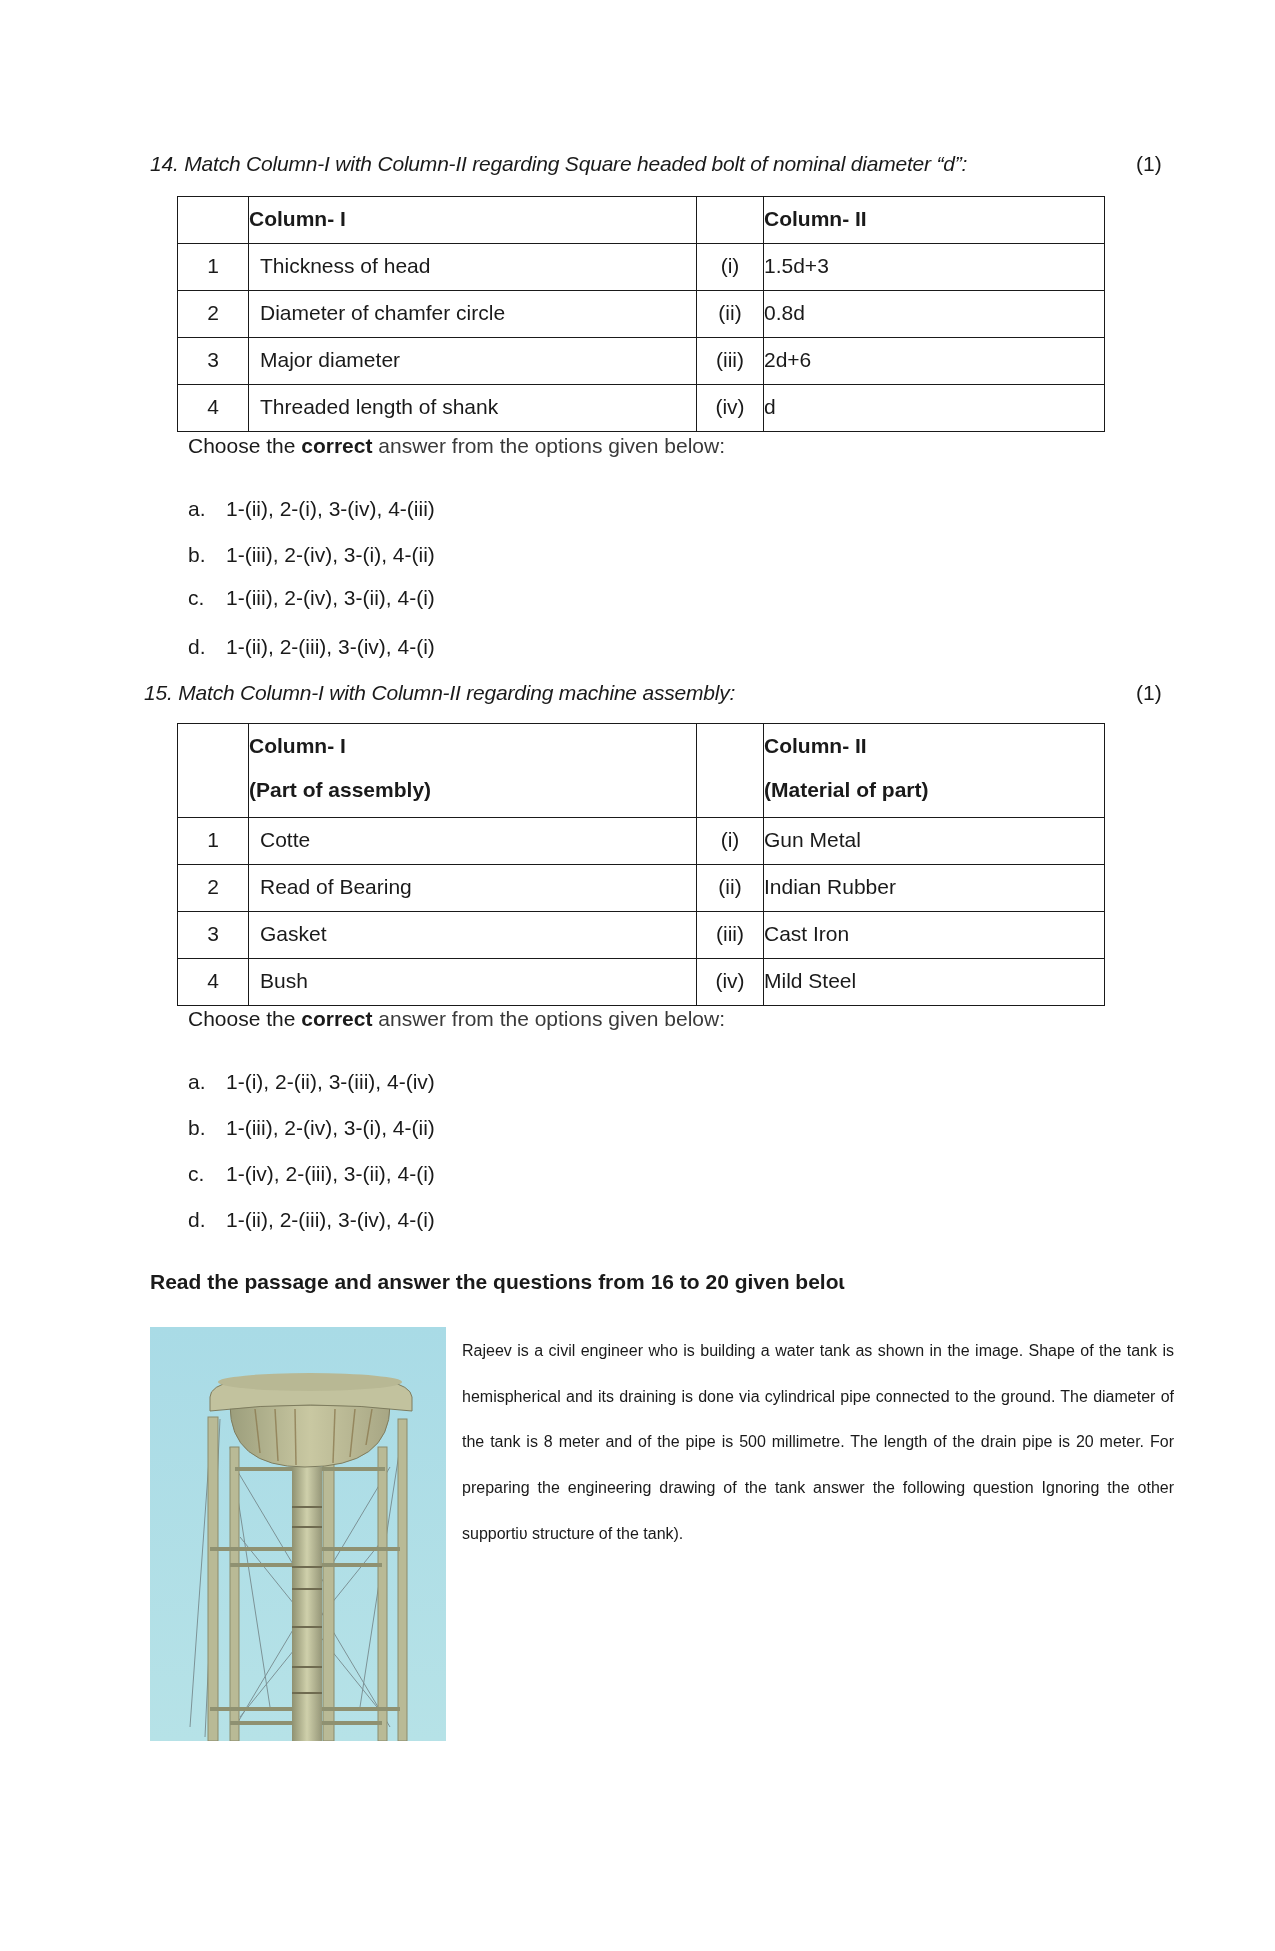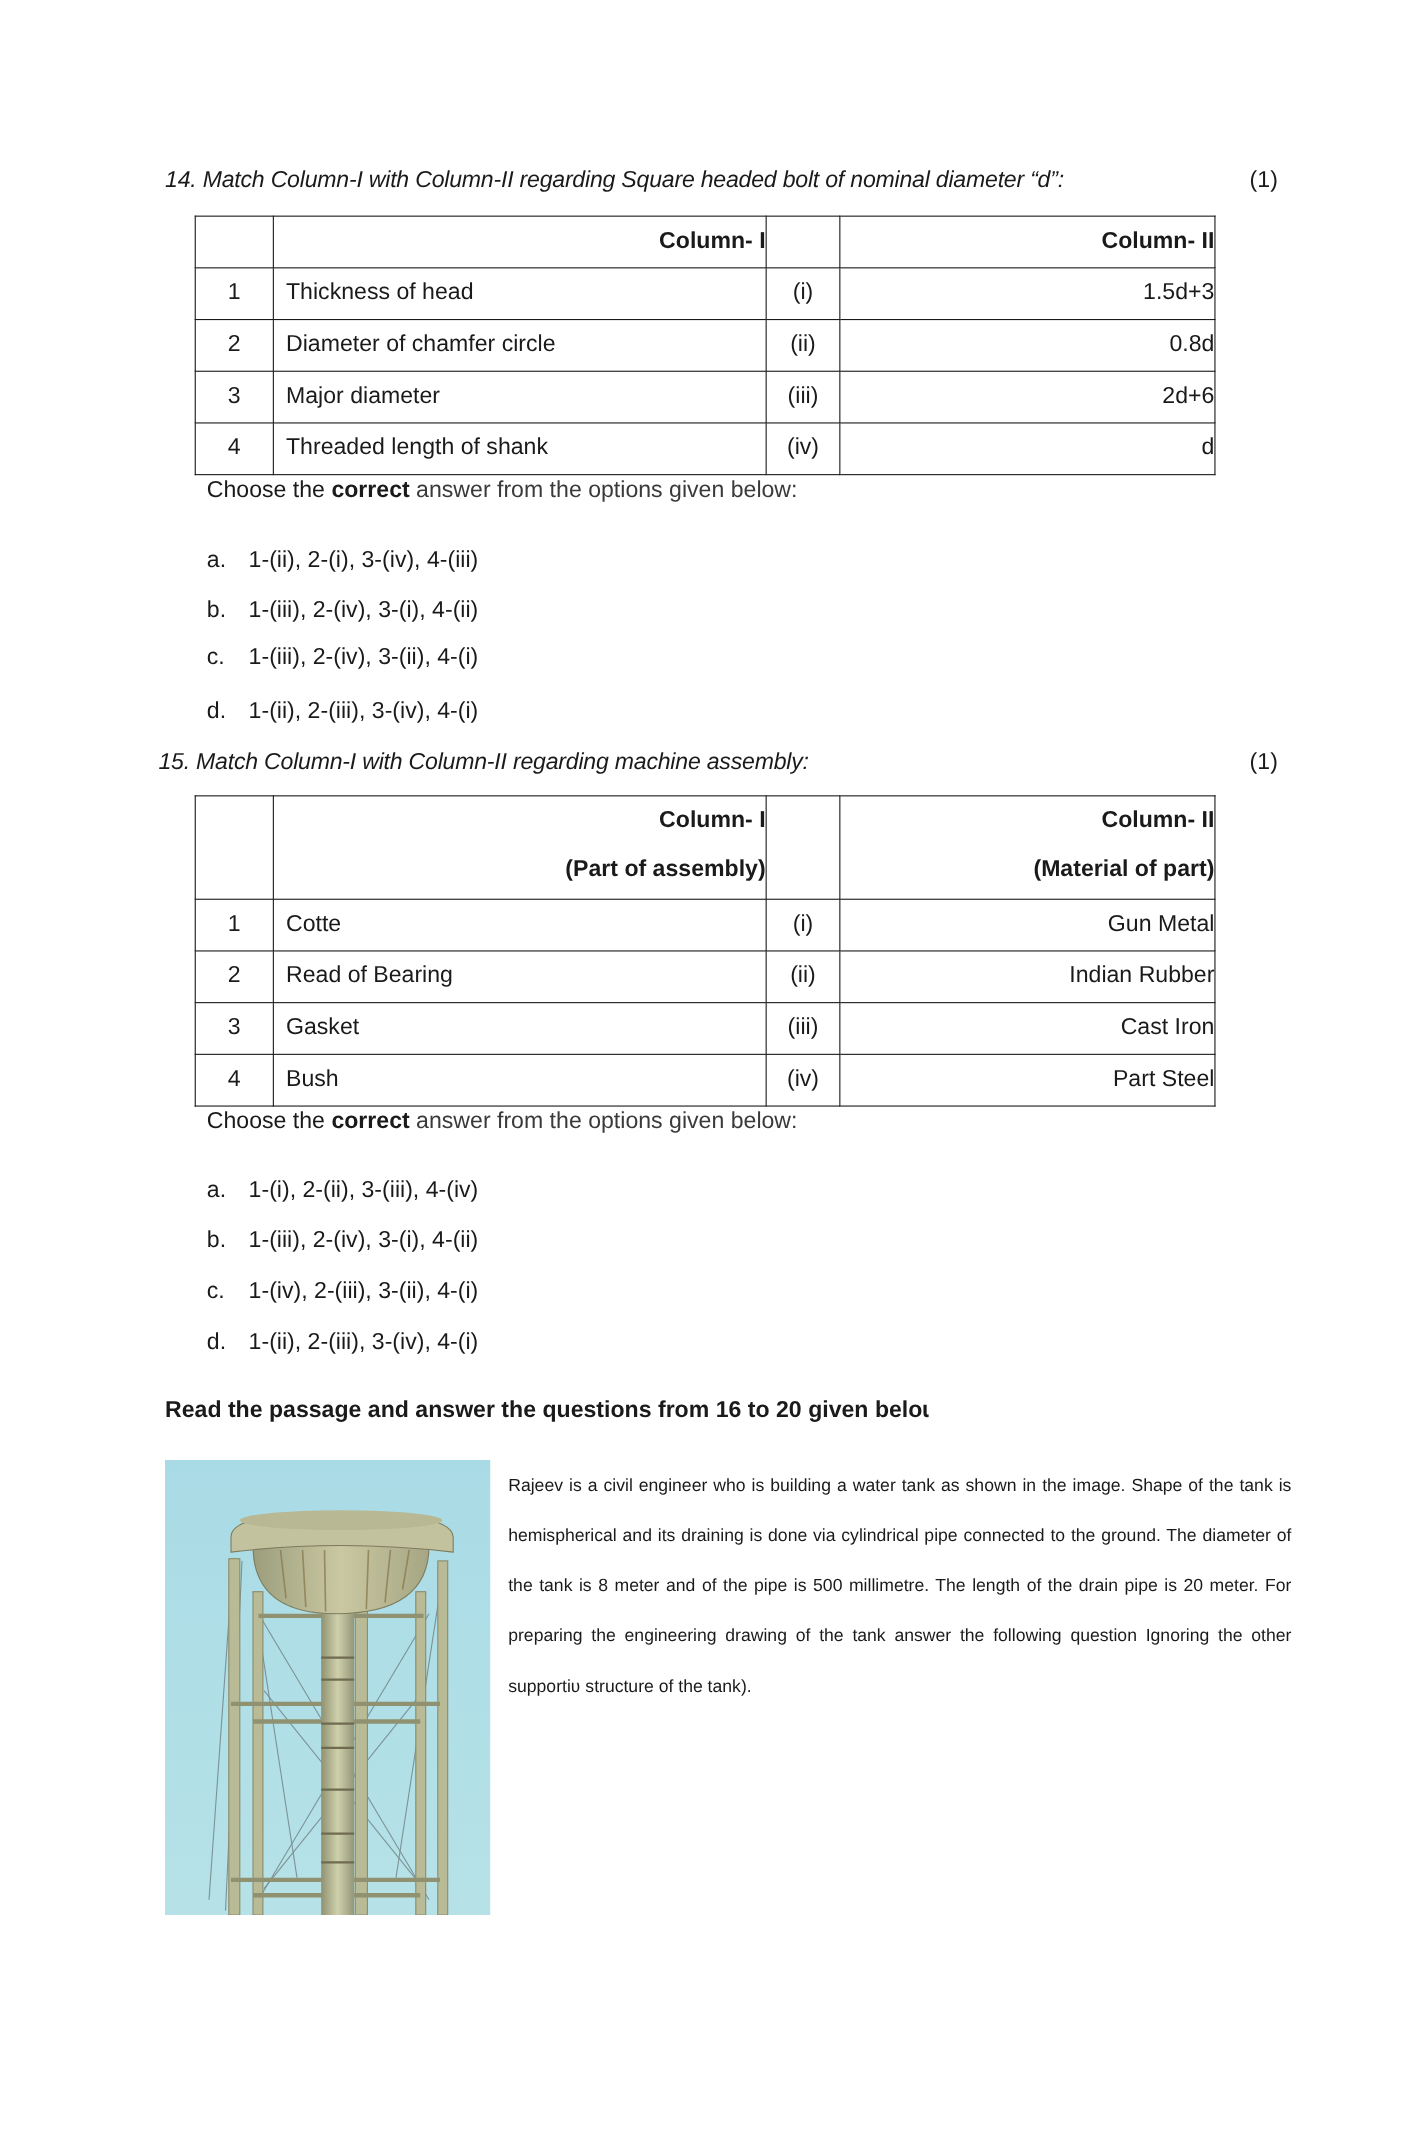--- a/index.html
+++ b/index.html
@@ -12,21 +12,21 @@
     .marks { font-size: 21px; }
     table.mt {
       position: absolute; border-collapse: collapse; font-size: 21px;
     }
     table.mt td {
       border: 1.5px solid #1a1a1a; padding: 0; vertical-align: top;
     }
     table.mt td.num { text-align: center; width: 70px; }
     table.mt td.c1 { width: 436px; padding-left: 11px; }
     table.mt td.rom { text-align: center; width: 66px; }
-    table.mt td.c2 { text-align: right; width: 340px; }
+    table.mt td.c2 { text-align: left; width: 340px; }
     table.mt td .cell { padding-top: 10px; height: 36px; box-sizing: border-box; }
     table.mt td.head { font-weight: bold; }
     .choose { font-size: 21px; white-space: nowrap; }
     .choose b { font-weight: bold; }
     .choose .gray { color: #3a3a3a; }
     .opt { font-size: 21px; white-space: nowrap; }
     .opt .lbl { display: inline-block; width: 38px; }
     .passage-head { font-size: 21px; font-weight: bold; white-space: nowrap; }
     .passage {
       font-size: 16px; width: 712px; line-height: 45.7px; text-align: justify;
@@ -195,21 +195,21 @@
     <td class="num">
           <div class="cell" style="height:46px">4</div>
         </td>
     <td class="c1">
           <div class="cell" style="height:46px">Bush</div>
         </td>
     <td class="rom">
           <div class="cell" style="height:46px">(iv)</div>
         </td>
     <td class="c2">
-          <div class="cell" style="height:46px">Part Steel</div>
+          <div class="cell" style="height:46px">Mild Steel</div>
         </td>
   </tr>
 </tbody>
   </table>
 
 <div class="abs choose" style="left:188px; top:1007px;">
   <span>Choose the </span><b>correct</b><span class="gray"> answer from the options given below:</span>
 </div>
 
 <div class="abs opt" style="left:188px; top:1070px;"><span class="lbl">a.</span><span>1-(i), 2-(ii), 3-(iii), 4-(iv)</span></div>

